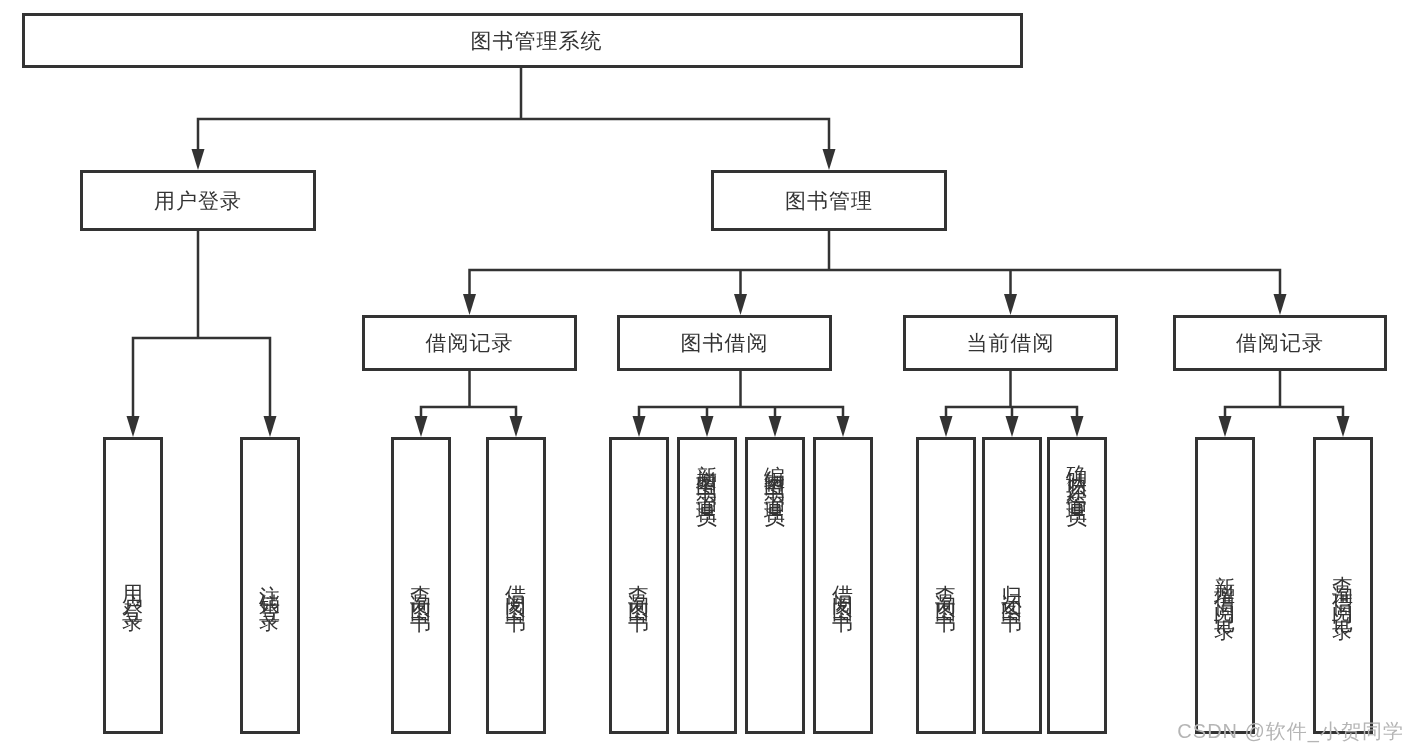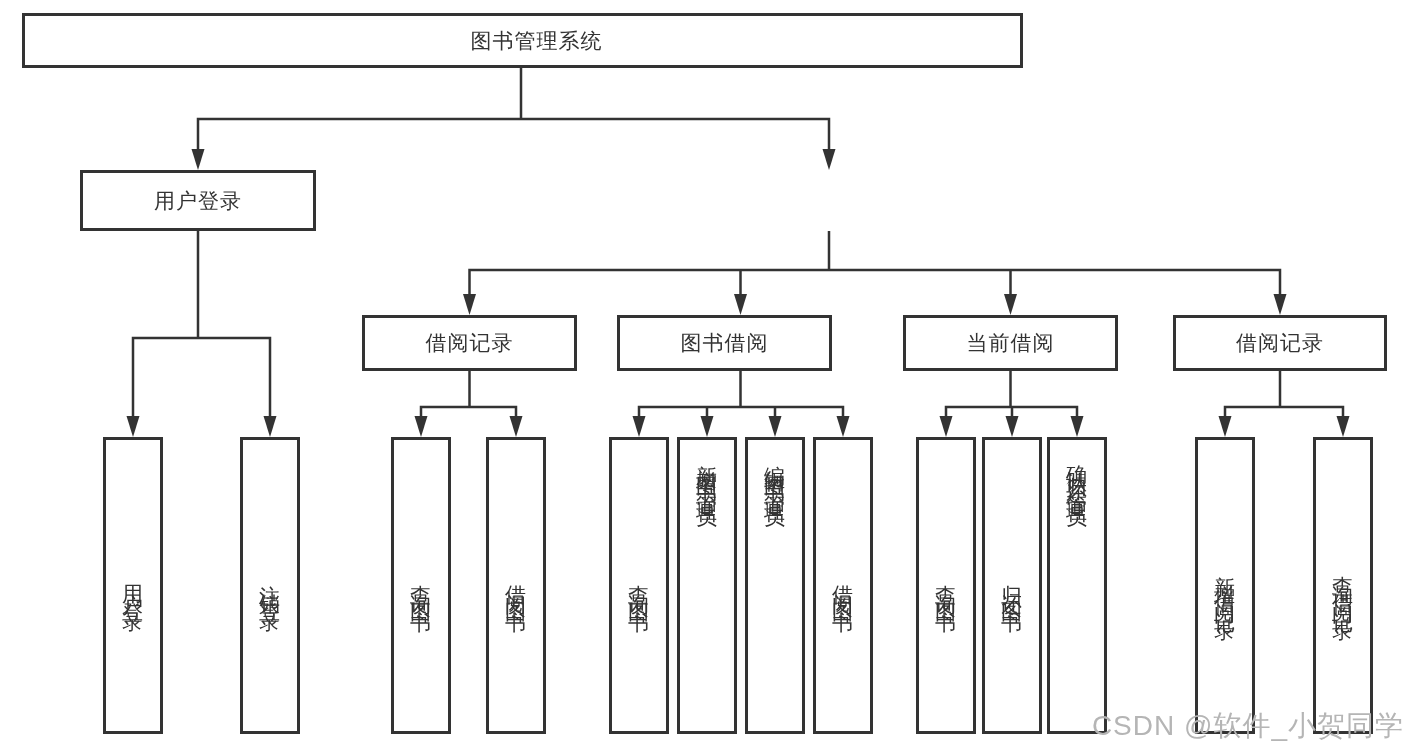--- a/index.html
+++ b/index.html
@@ -52,21 +52,21 @@
     padding-top: 8px;
   }
   .leaf.long .vtext {
     letter-spacing: 6px;
   }
   #watermark {
     position: absolute;
     right: 1px;
     bottom: 2px;
     color: #b5b5b5;
-    font-size: 28px;
+    font-size: 20px;
     letter-spacing: 1px;
     z-index: 2;
   }
 </style>
 </head>
 <body>
 
 <div id="canvas">
 
   <svg id="connectors" width="1405" height="747" viewBox="0 0 1405 747">
@@ -108,20 +108,21 @@
       <polygon points="1005.5,416 1018.5,416 1012,437"></polygon>
       <polygon points="1070.5,416 1083.5,416 1077,437"></polygon>
       <polygon points="1218.5,416 1231.5,416 1225,437"></polygon>
       <polygon points="1336.5,416 1349.5,416 1343,437"></polygon>
     </g>
   </svg>
 
   <div class="node" style="left:22px; top:13px; width:1001px; height:55px;padding-left:28px;">图书管理系统</div>
 
   <div class="node" style="left:80px; top:170px; width:236px; height:61px;">用户登录</div>
+  <div class="node" style="left:711px; top:170px; width:236px; height:61px;">图书管理</div>
 
   <div class="node" style="left:362px; top:315px; width:215px; height:56px;">借阅记录</div>
   <div class="node" style="left:617px; top:315px; width:215px; height:56px;">图书借阅</div>
   <div class="node" style="left:903px; top:315px; width:215px; height:56px;">当前借阅</div>
   <div class="node" style="left:1173px; top:315px; width:214px; height:56px;">借阅记录</div>
 
   <div class="node leaf" style="left:103px;">
     <span class="vtext">用户登录</span>
   </div>
   <div class="node leaf" style="left:240px;">

